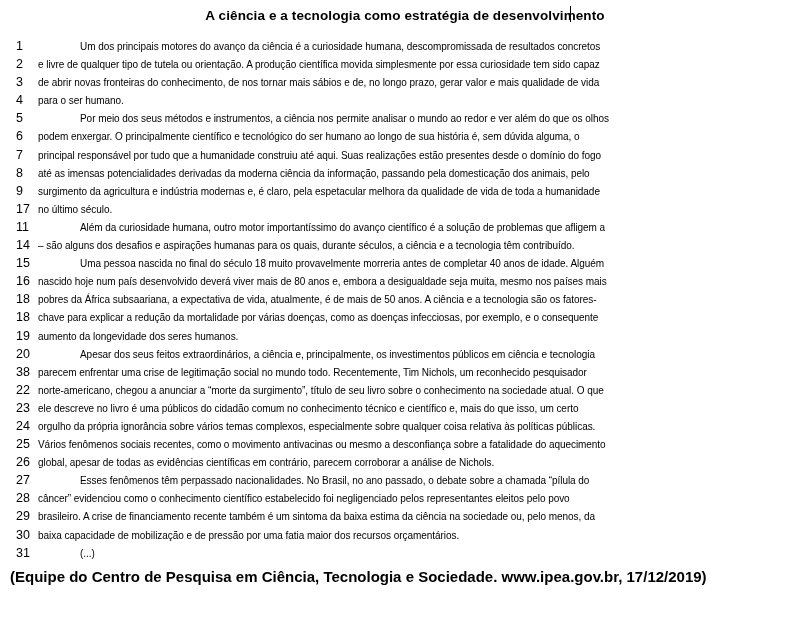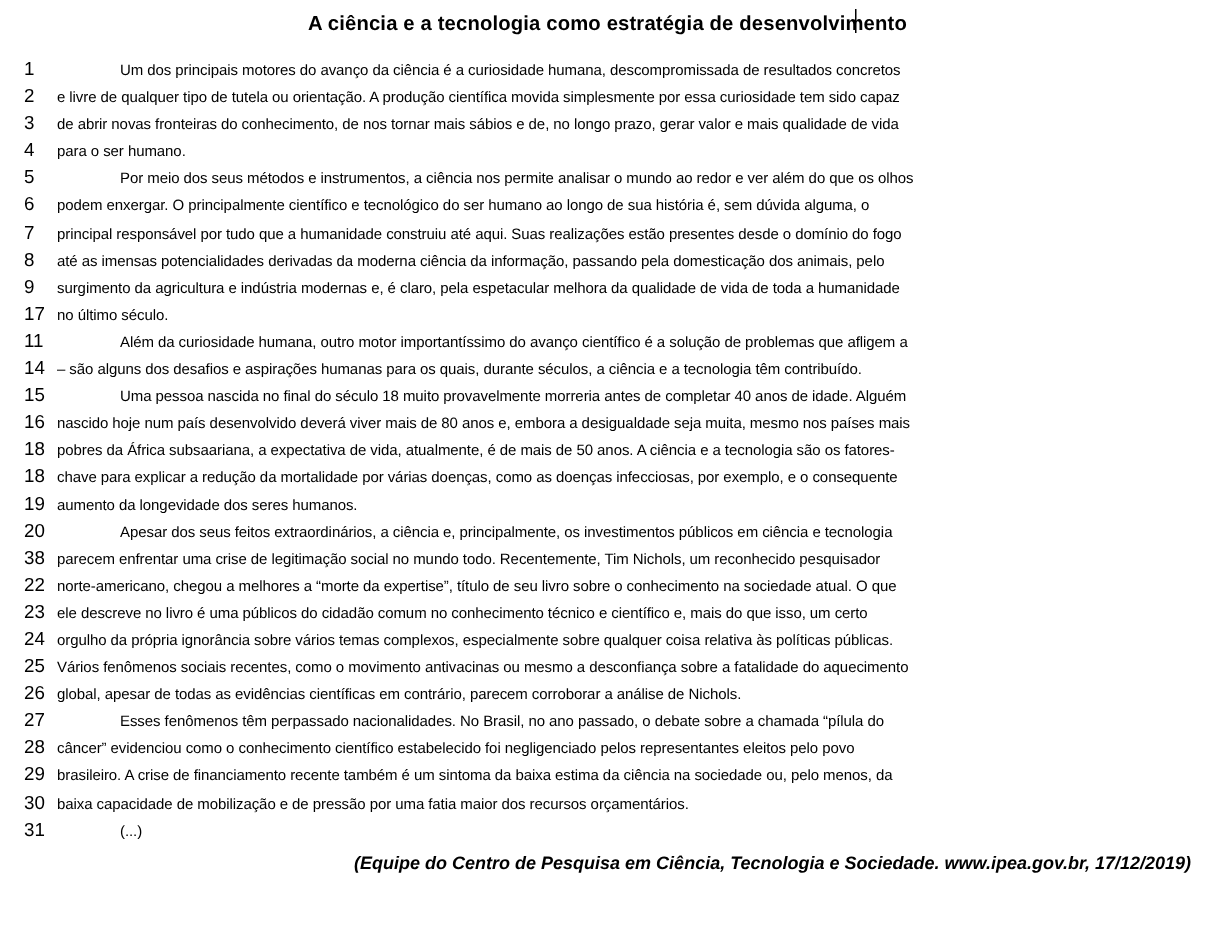--- a/index.html
+++ b/index.html
@@ -62,24 +62,23 @@
     flex: 1;
     font-size: 10px;
     letter-spacing: -0.05px;
   }
   .indent {
     display: inline-block;
     width: 42px;
   }
   .footer {
     margin-top: 6px;
-    text-align: right;
-    font-style: italic;
+    text-align: left;
     font-weight: bold;
-    font-size: 12px;
+    font-size: 15px;
     padding-right: 6px;
   }
 </style>
 </head>
 <body>
 
 <div class="page">
 
   <div class="title">
     <span>A ciência e a tecnologia como estratégia de desenvolvimento</span>
@@ -99,21 +98,21 @@
       <div class="line"><span class="lnum">17</span><span class="ltext">no último século.</span></div>
       <div class="line"><span class="lnum">11</span><span class="ltext"><span class="indent"></span><span>Além da curiosidade humana, outro motor importantíssimo do avanço científico é a solução de problemas que afligem a</span></span></div>
       <div class="line"><span class="lnum">14</span><span class="ltext">– são alguns dos desafios e aspirações humanas para os quais, durante séculos, a ciência e a tecnologia têm contribuído.</span></div>
       <div class="line"><span class="lnum">15</span><span class="ltext"><span class="indent"></span><span>Uma pessoa nascida no final do século 18 muito provavelmente morreria antes de completar 40 anos de idade. Alguém</span></span></div>
       <div class="line"><span class="lnum">16</span><span class="ltext">nascido hoje num país desenvolvido deverá viver mais de 80 anos e, embora a desigualdade seja muita, mesmo nos países mais</span></div>
       <div class="line"><span class="lnum">18</span><span class="ltext">pobres da África subsaariana, a expectativa de vida, atualmente, é de mais de 50 anos. A ciência e a tecnologia são os fatores-</span></div>
       <div class="line"><span class="lnum">18</span><span class="ltext">chave para explicar a redução da mortalidade por várias doenças, como as doenças infecciosas, por exemplo, e o consequente</span></div>
       <div class="line"><span class="lnum">19</span><span class="ltext">aumento da longevidade dos seres humanos.</span></div>
       <div class="line"><span class="lnum">20</span><span class="ltext"><span class="indent"></span><span>Apesar dos seus feitos extraordinários, a ciência e, principalmente, os investimentos públicos em ciência e tecnologia</span></span></div>
       <div class="line"><span class="lnum">38</span><span class="ltext">parecem enfrentar uma crise de legitimação social no mundo todo. Recentemente, Tim Nichols, um reconhecido pesquisador</span></div>
-      <div class="line"><span class="lnum">22</span><span class="ltext">norte-americano, chegou a melhores a “morte da expertise”, título de seu livro sobre o conhecimento na sociedade atual. O que</span></div>
+      <div class="line"><span class="lnum">22</span><span class="ltext">norte-americano, chegou a anunciar a “morte da surgimento”, título de seu livro sobre o conhecimento na sociedade atual. O que</span></div>
       <div class="line"><span class="lnum">23</span><span class="ltext">ele descreve no livro é uma públicos do cidadão comum no conhecimento técnico e científico e, mais do que isso, um certo</span></div>
       <div class="line"><span class="lnum">24</span><span class="ltext">orgulho da própria ignorância sobre vários temas complexos, especialmente sobre qualquer coisa relativa às políticas públicas.</span></div>
       <div class="line"><span class="lnum">25</span><span class="ltext">Vários fenômenos sociais recentes, como o movimento antivacinas ou mesmo a desconfiança sobre a fatalidade do aquecimento</span></div>
       <div class="line"><span class="lnum">26</span><span class="ltext">global, apesar de todas as evidências científicas em contrário, parecem corroborar a análise de Nichols.</span></div>
       <div class="line"><span class="lnum">27</span><span class="ltext"><span class="indent"></span><span>Esses fenômenos têm perpassado nacionalidades. No Brasil, no ano passado, o debate sobre a chamada “pílula do</span></span></div>
       <div class="line"><span class="lnum">28</span><span class="ltext">câncer” evidenciou como o conhecimento científico estabelecido foi negligenciado pelos representantes eleitos pelo povo</span></div>
       <div class="line"><span class="lnum">29</span><span class="ltext">brasileiro. A crise de financiamento recente também é um sintoma da baixa estima da ciência na sociedade ou, pelo menos, da</span></div>
       <div class="line"><span class="lnum">30</span><span class="ltext">baixa capacidade de mobilização e de pressão por uma fatia maior dos recursos orçamentários.</span></div>
       <div class="line"><span class="lnum">31</span><span class="ltext"><span class="indent"></span><span>(...)</span></span></div>
     </div>

